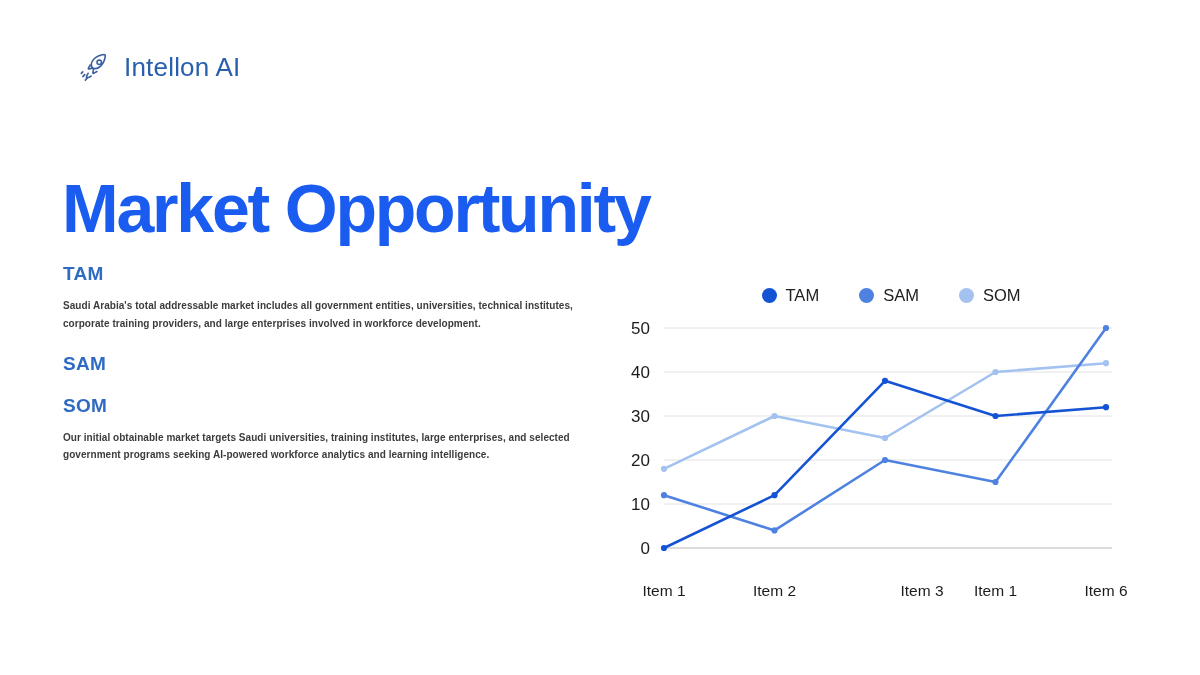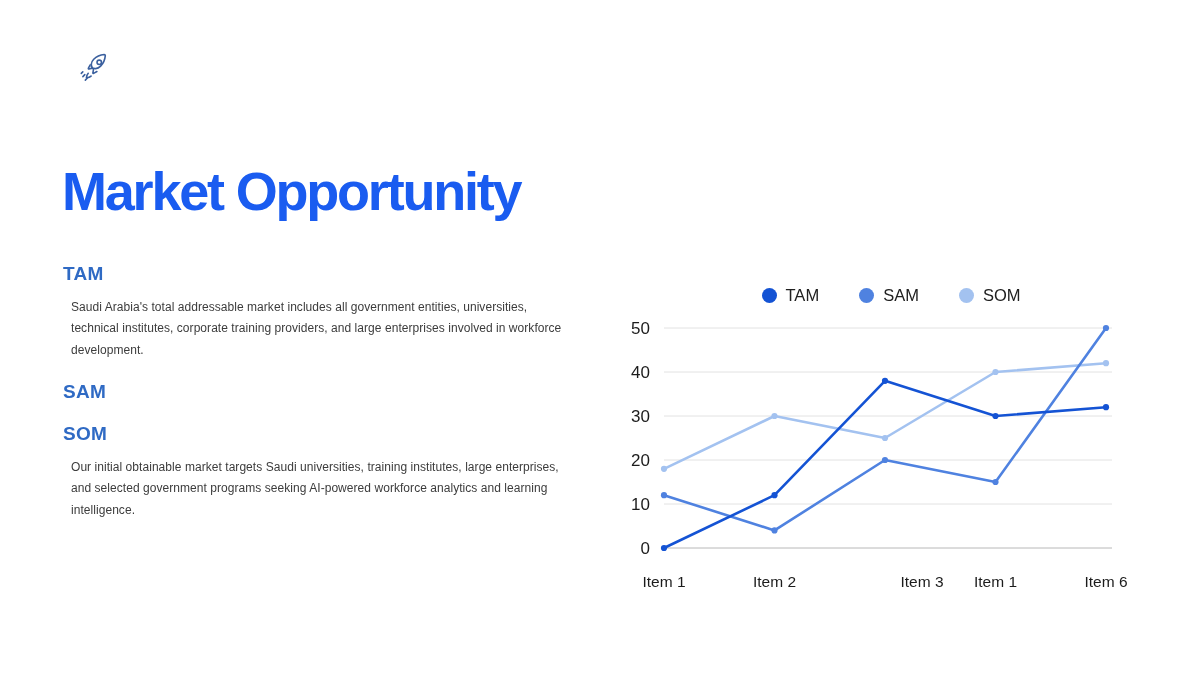--- a/index.html
+++ b/index.html
@@ -8,63 +8,65 @@
     font-family:"Liberation Sans", sans-serif;
     overflow:hidden;position:relative;
   }
   
   .logo-row{position:absolute;left:78px;top:50px;display:flex;align-items:center;gap:12px;}
   .logo-icon{width:34px;height:34px;display:block;}
   .logo-text{font-size:26px;color:#2a5fae;letter-spacing:.2px;font-weight:400;}
   
   .slide-title{
     position:absolute;left:62px;top:128px;width:900px;
-    font-size:54px;line-height:1.02;font-weight:bold;color:#1a5cf0;
+    font-size:68px;line-height:1.02;font-weight:bold;color:#1a5cf0;
     letter-spacing:-2.2px;
   }
   
   .left-col{position:absolute;left:63px;top:263px;width:520px;}
   .sec{margin-bottom:20px;}
   .sec:last-child{margin-bottom:0;}
   .sec-head{
     font-size:19px;font-weight:bold;color:#2f6ac4;letter-spacing:.3px;
     margin:0 0 12px 0;
   }
   .sec-body{
-    font-size:12px;line-height:1.78;color:#3c3c3c;margin:8px;
+    font-size:10px;line-height:1.78;color:#3c3c3c;margin:0;
     letter-spacing:.05px;
+    font-weight:bold;
   }
   
   .chart-wrap{position:absolute;left:612px;top:282px;width:520px;height:320px;}
   .legend{display:flex;justify-content:center;align-items:center;gap:40px;margin-left:38px;height:26px;}
   .legend-item{display:flex;align-items:center;gap:9px;}
   .legend-dot{width:15px;height:15px;border-radius:50%;display:block;}
   .legend-label{font-size:16.5px;color:#202020;}
   .plot{position:relative;margin-top:8px;height:250px;}
   .plot svg{display:block;}
   .xlabels{position:relative;height:30px;margin-left:52px;width:432px;}
   .xlabel{
-    position:absolute;top:7px;font-size:15.5px;color:#1c1c1c;
+    position:absolute;top:16px;font-size:15.5px;color:#1c1c1c;
     transform:translateX(-50%);white-space:nowrap;
   }
 </style>
 </head>
 <body>
 
 <div class="logo-row">
   <span class="logo-icon">
     <svg viewBox="0 0 32 32" width="34" height="34" fill="none" stroke="#3a5f9e" stroke-width="1.5" stroke-linecap="round" stroke-linejoin="round">
       <path d="M14.2 17.6c-2.4-2.4-2.3-6 .6-8.9 2.7-2.7 6.6-4.1 9.9-4.4.6 0 1 .4 1 1-.3 3.3-1.7 7.2-4.4 9.9-2.9 2.9-6.5 3-8.9.6z"></path>
       <circle cx="20" cy="11.6" r="2.1"></circle>
       <path d="M13.6 17.2l-3.3.6c-.5.1-.7-.3-.5-.7l1.7-3.1"></path>
       <path d="M14.6 18.2l-.6 3.3c-.1.5.3.7.7.5l3.1-1.7"></path>
       <path d="M9.6 21.9c-1.3 1.3-1.7 4.4-1.7 4.4s3.1-.4 4.4-1.7"></path>
       <path d="M6.4 23.2l-1.8 1.8M8.6 26.6l-1.7 1.7M4.5 20.6l-1.4 1.4"></path>
     </svg>
   </span>
+  <span class="logo-text">Intellon AI</span>
 </div>
 
 <h1 class="slide-title">Market Opportunity</h1>
 
 <div class="left-col">
 
   <div class="sec">
     <div class="sec-head">TAM</div>
     <p class="sec-body">Saudi Arabia's total addressable market includes all government entities, universities, technical institutes, corporate training providers, and large enterprises involved in workforce development.</p>
   </div>

